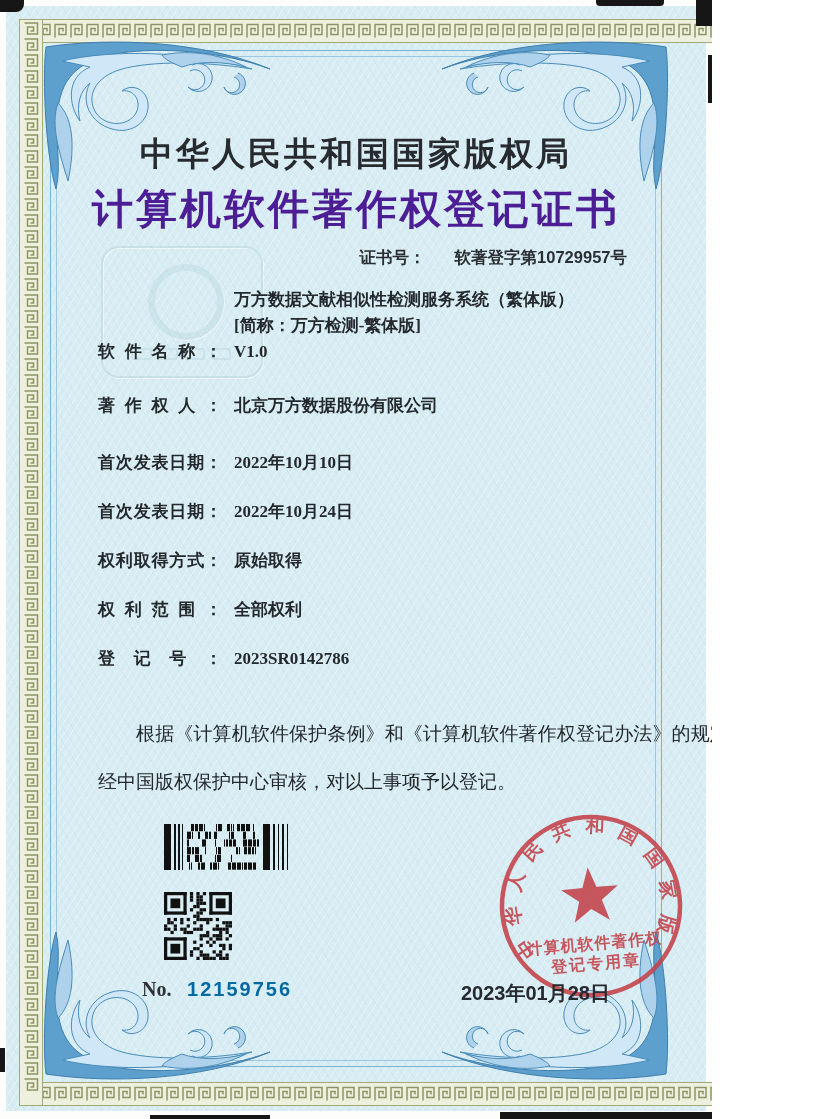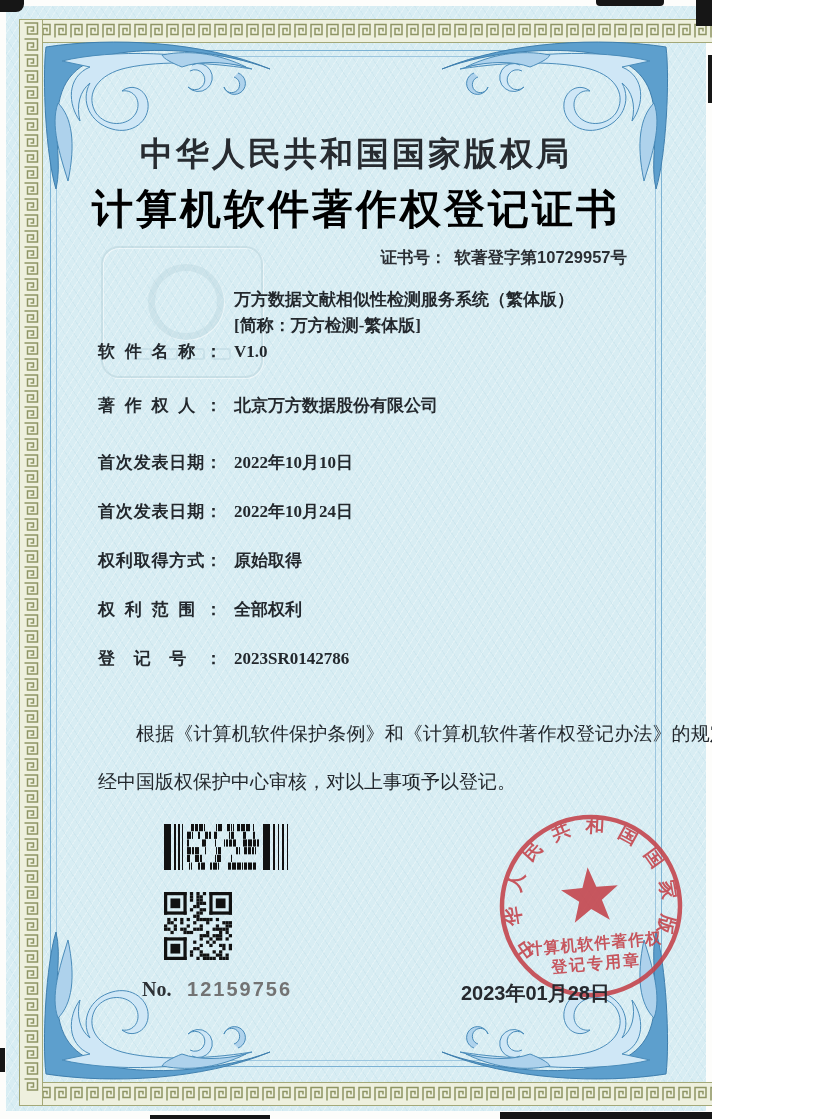--- a/index.html
+++ b/index.html
@@ -29,40 +29,40 @@
   .emboss .ring{position:absolute;left:47px;top:18px;width:62px;height:62px;border-radius:50%;
       border:7px solid rgba(168,199,209,.45);box-shadow:1px 1px 0 rgba(255,255,255,.8);}
   .emboss .chips{position:absolute;left:30px;bottom:18px;width:100px;height:12px;display:flex;gap:6px;}
   .emboss .chips span{flex:1;border:2px solid rgba(168,199,209,.5);border-radius:3px;}
   
   .issuer{position:absolute;left:0;right:0;top:126px;text-align:center;
       font-family:"Liberation Serif","DejaVu Serif",serif;font-weight:bold;
       font-size:33px;letter-spacing:3px;color:#272b30;}
   .cert-title{position:absolute;left:0;right:0;top:176px;text-align:center;
       font-family:"Liberation Serif","DejaVu Serif",serif;font-weight:bold;
-      font-size:41px;letter-spacing:3px;color:#000000;}
+      font-size:41px;letter-spacing:3px;color:#4c1d95;}
   .certno-line{position:absolute;top:241px;right:79px;font-size:16.5px;font-weight:bold;color:#2a2e33;}
-  .certno-line .v{margin-left:8px;}
+  .certno-line .v{margin-left:29px;}
   
   .rows{position:absolute;left:92px;top:281px;width:656px;color:#23282d;}
   .field-row{display:flex;align-items:flex-end;margin-bottom:28px;font-weight:bold;font-size:17px;}
   .field-row.gap-above{margin-top:31px;}
   .field-row:nth-child(n+3){margin-bottom:23px;}
   .field-label{width:124px;flex:none;text-align:justify;text-align-last:justify;line-height:26px;}
   .field-value{margin-left:12px;line-height:26px;font-family:Liberation Serif, serif;}
   .field-value div{white-space:nowrap;}
   
   .statement{position:absolute;left:92px;top:704px;width:650px;font-size:19px;font-weight:normal;
       color:#23282d;line-height:48px;text-indent:2em;text-align:justify;margin:0;}
   
   .barcode{position:absolute;left:158px;top:818px;}
   .qrcode{position:absolute;left:158px;top:886px;}
   .serial{position:absolute;left:136px;top:972px;font-size:20px;}
   .serial .prefix{font-family:"Liberation Serif","DejaVu Serif",serif;color:#2d3135;font-weight:bold;}
-  .serial .num{color:#737373;font-weight:bold;letter-spacing:2px;margin-left:10px;}
+  .serial .num{color:#0369a1;font-weight:bold;letter-spacing:2px;margin-left:10px;}
   .issue-date{position:absolute;left:455px;top:974px;width:250px;
       font-size:20px;font-weight:bold;color:#26292e;}
   .seal{position:absolute;left:487px;top:802px;width:196px;height:196px;opacity:.88;}
   
   .artifact{position:absolute;background:#161616;}
   .art-tl{left:0;top:0;width:24px;height:12px;border-bottom-right-radius:8px;}
   .art-tm{left:596px;top:0;width:68px;height:6px;border-radius:0 0 4px 4px;}
   .art-tr{right:0;top:0;width:16px;height:26px;}
   .art-r{right:0;top:55px;width:4px;height:48px;}
   .art-bl{left:0;top:1048px;width:5px;height:24px;}

